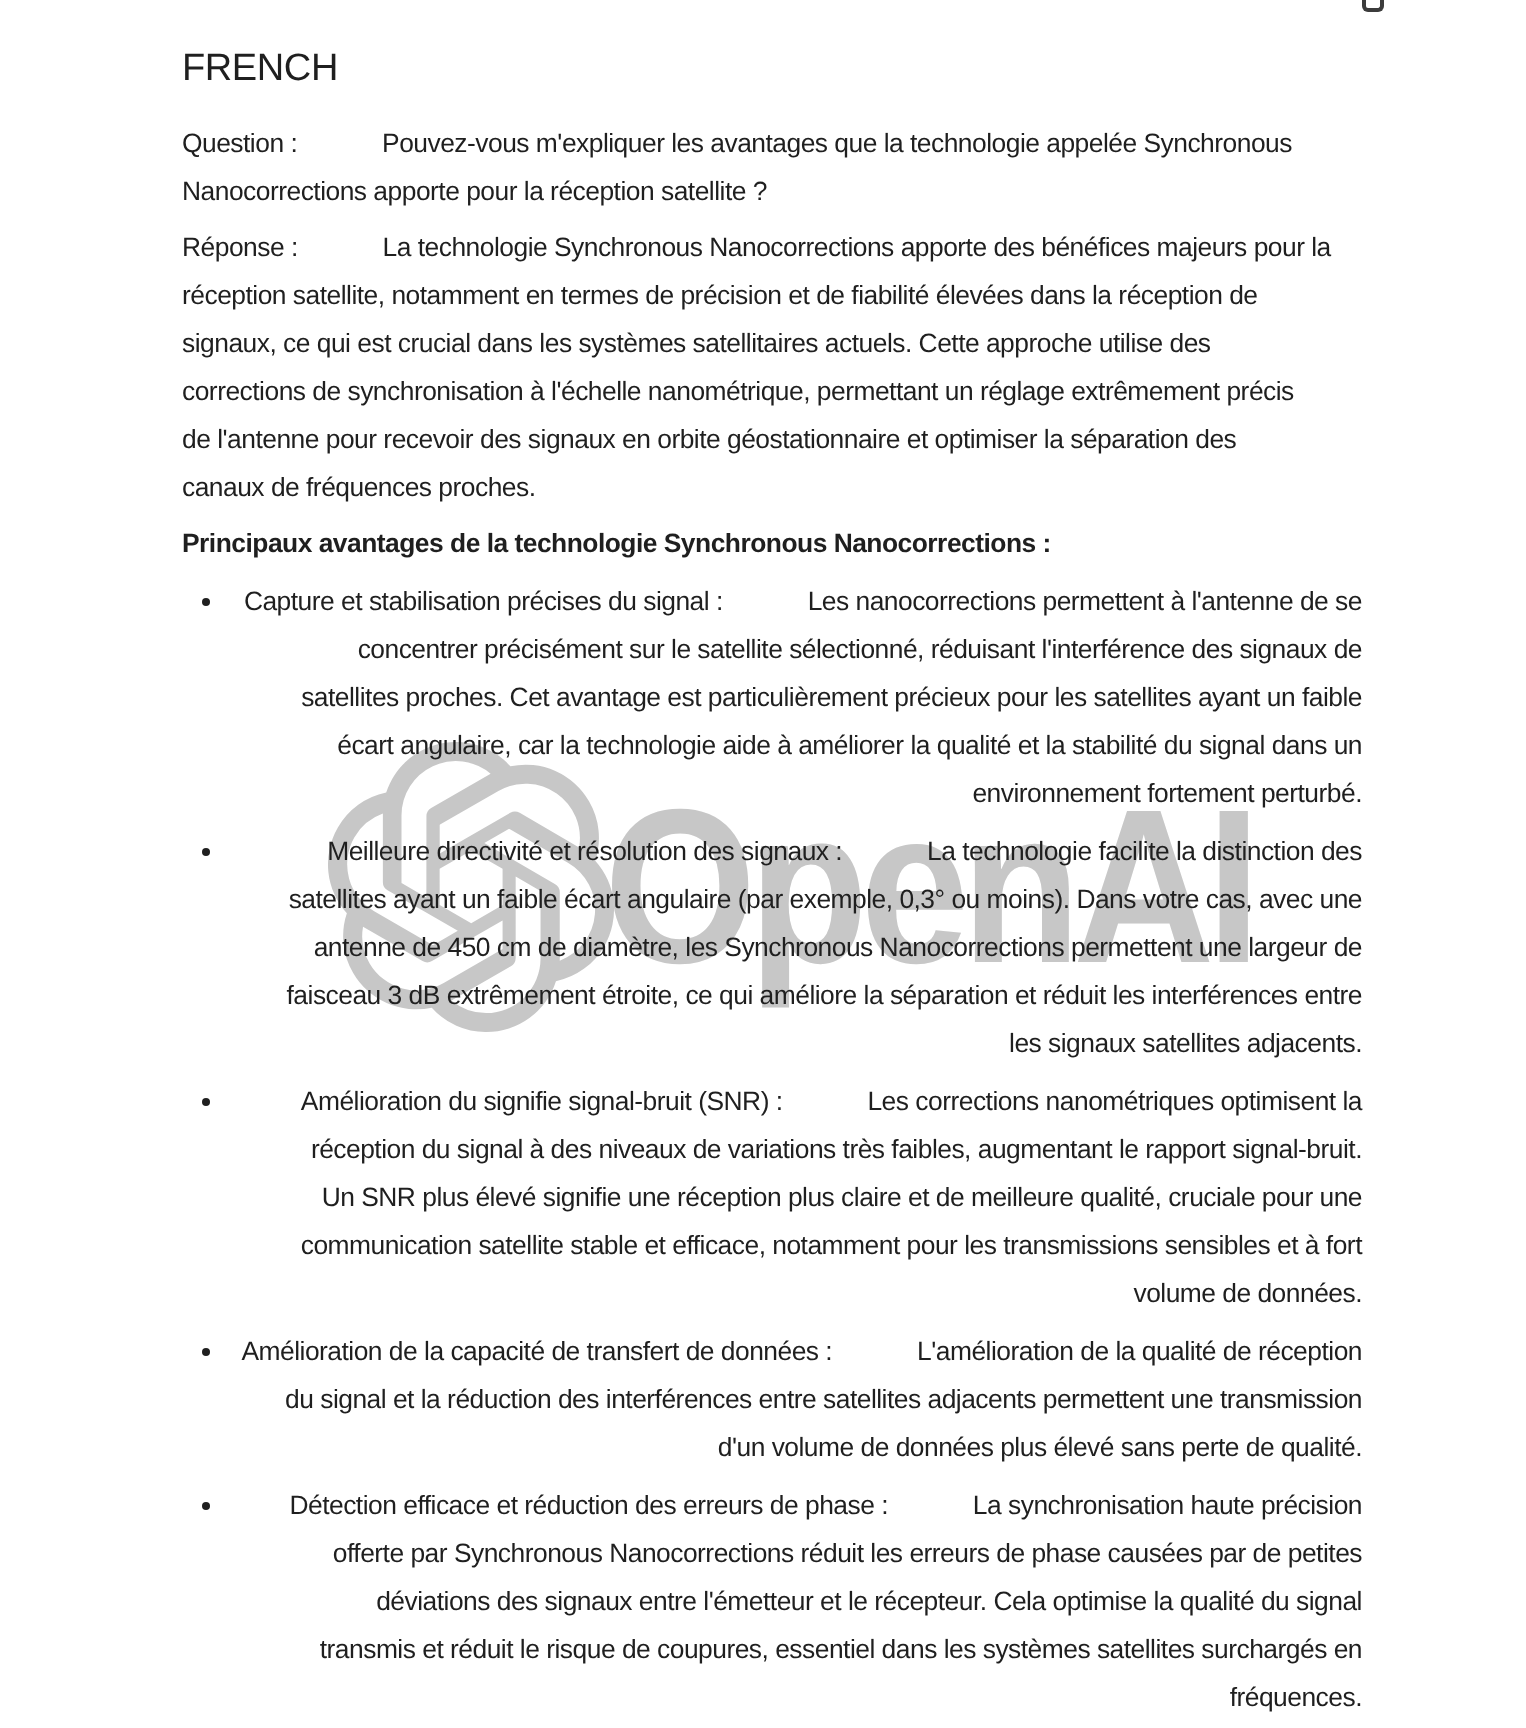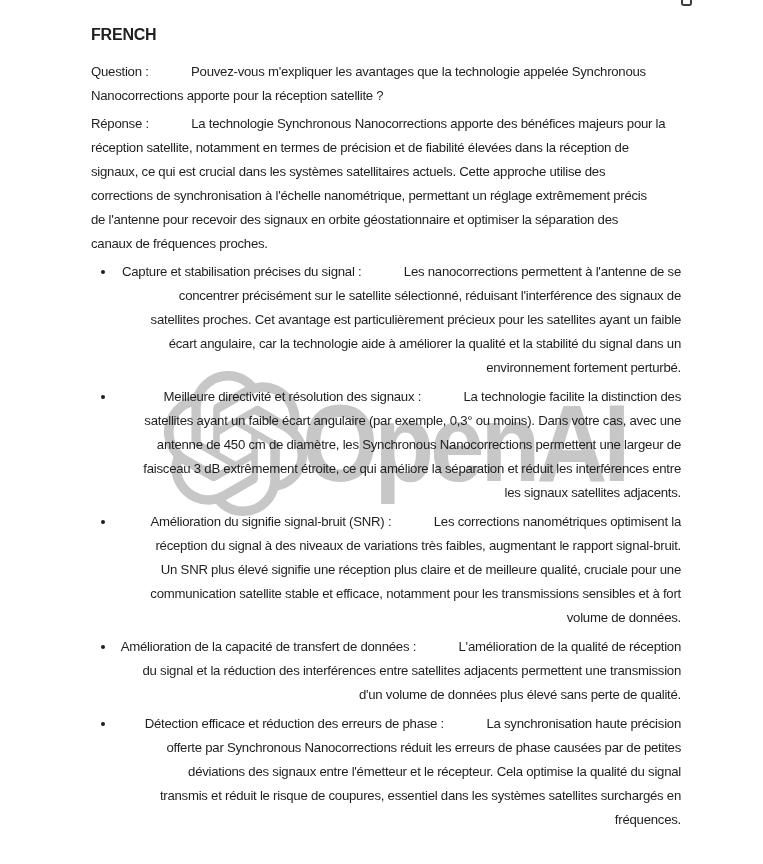--- a/index.html
+++ b/index.html
@@ -33,24 +33,24 @@
   }
 
   .content {
     position: relative; z-index: 1;
     padding: 22px 82px 0 91px;
     font-size: 13.2px;
     line-height: 24px;
     letter-spacing: -0.25px;
   }
   h1.doc-title {
-    font-size: 16px; line-height: 26px;
+    font-size: 19px; line-height: 26px;
     margin: 0 0 12px 0;
     letter-spacing: -0.2px;
-    font-weight: bold;
+    font-weight: normal;
   }
   p.para { margin: 0 0 4px 0; }
   h2.list-heading {
     font-size: 13.2px; line-height: 24px;
     margin: 0 0 5px 0; font-weight: bold;
   }
   ul.advantages { list-style: none; margin: 0; padding: 0; text-align: right; }
   ul.advantages li {
     position: relative;
     padding-left: 26px;
@@ -95,20 +95,21 @@
     <p class="para"><b>Question :</b><span class="lines"> Pouvez-vous m'expliquer les avantages que la technologie appelée Synchronous
 Nanocorrections apporte pour la réception satellite ?</span></p>
 
     <p class="para"><b>Réponse :</b><span class="lines"> La technologie Synchronous Nanocorrections apporte des bénéfices majeurs pour la
 réception satellite, notamment en termes de précision et de fiabilité élevées dans la réception de
 signaux, ce qui est crucial dans les systèmes satellitaires actuels. Cette approche utilise des
 corrections de synchronisation à l'échelle nanométrique, permettant un réglage extrêmement précis
 de l'antenne pour recevoir des signaux en orbite géostationnaire et optimiser la séparation des
 canaux de fréquences proches.</span></p>
 
+    <h2 class="list-heading">Principaux avantages de la technologie Synchronous Nanocorrections :</h2>
 
     <ul class="advantages">
       <li><span class="dot"></span><b>Capture et stabilisation précises du signal :</b><span class="lines"> Les nanocorrections permettent à l'antenne de se
 concentrer précisément sur le satellite sélectionné, réduisant l'interférence des signaux de
 satellites proches. Cet avantage est particulièrement précieux pour les satellites ayant un faible
 écart angulaire, car la technologie aide à améliorer la qualité et la stabilité du signal dans un
 environnement fortement perturbé.</span></li>
       <li><span class="dot"></span><b>Meilleure directivité et résolution des signaux :</b><span class="lines"> La technologie facilite la distinction des
 satellites ayant un faible écart angulaire (par exemple, 0,3° ou moins). Dans votre cas, avec une
 antenne de 450 cm de diamètre, les Synchronous Nanocorrections permettent une largeur de

